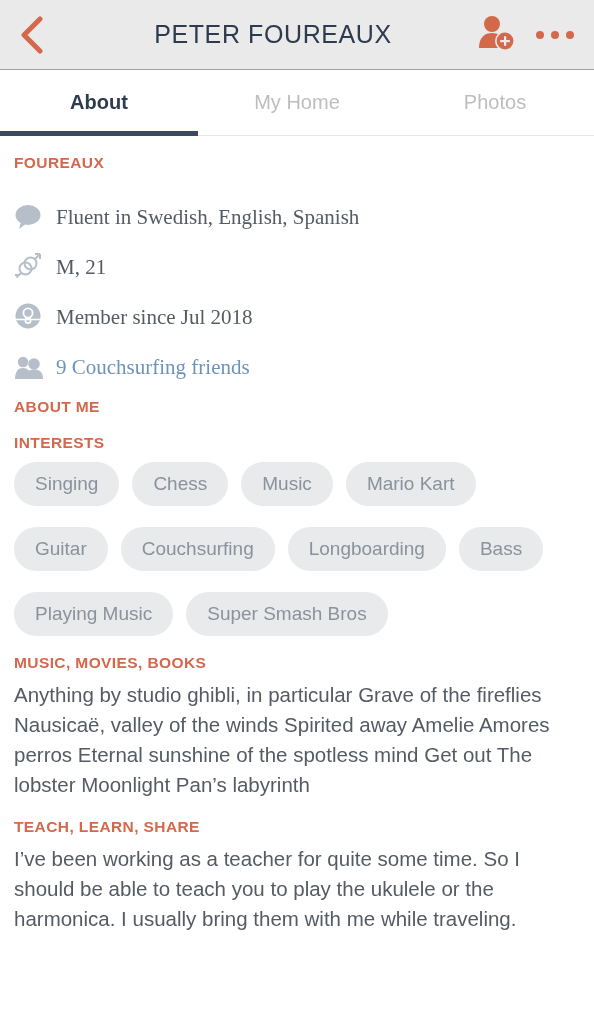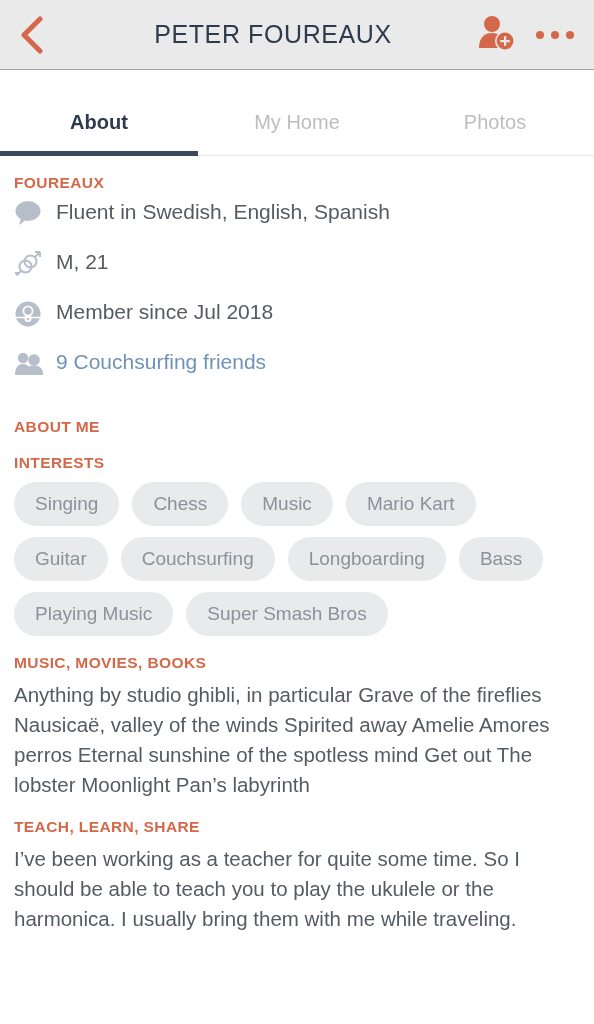--- a/index.html
+++ b/index.html
@@ -65,21 +65,20 @@
     background: #d4684a; display: block;
   }
 
   
   .tabs {
     display: flex;
     height: 66px;
     background: #ffffff;
     border-bottom: 1px solid #e6e6e6;
     position: relative;
-    margin-top: 20px;
   }
   .tab {
     flex: 1;
     display: flex;
     align-items: center;
     justify-content: center;
     font-size: 20px;
     color: #bdbdbd;
     cursor: pointer;
     position: relative;
@@ -108,22 +107,23 @@
     font-weight: bold;
     letter-spacing: 0.4px;
     margin-top: 18px;
     margin-bottom: 8px;
   }
 
   
   .overview-list { margin-bottom: 4px; }
   .overview-row {
     display: flex;
-    align-items: flex-start;
+    align-items: flex-end;
     height: 50px;
+    font-family: Liberation Serif, serif;
   }
   .ov-icon {
     width: 42px;
     min-width: 42px;
     display: flex;
     align-items: center;
     justify-content: flex-start;
   }
   .ov-text {
     font-size: 21px;
@@ -138,21 +138,21 @@
     line-height: 30px;
     color: #555b63;
     font-weight: 300;
     margin-bottom: 4px;
   }
 
   
   .tags {
     display: flex;
     flex-wrap: wrap;
-    gap: 11px 13px;
+    gap: 21px 13px;
     margin-top: 10px;
     margin-bottom: 6px;
   }
   .tag {
     background: #e8eaec;
     color: #8b929b;
     border-radius: 26px;
     padding: 11px 21px;
     font-size: 19px;
     font-weight: 400;

